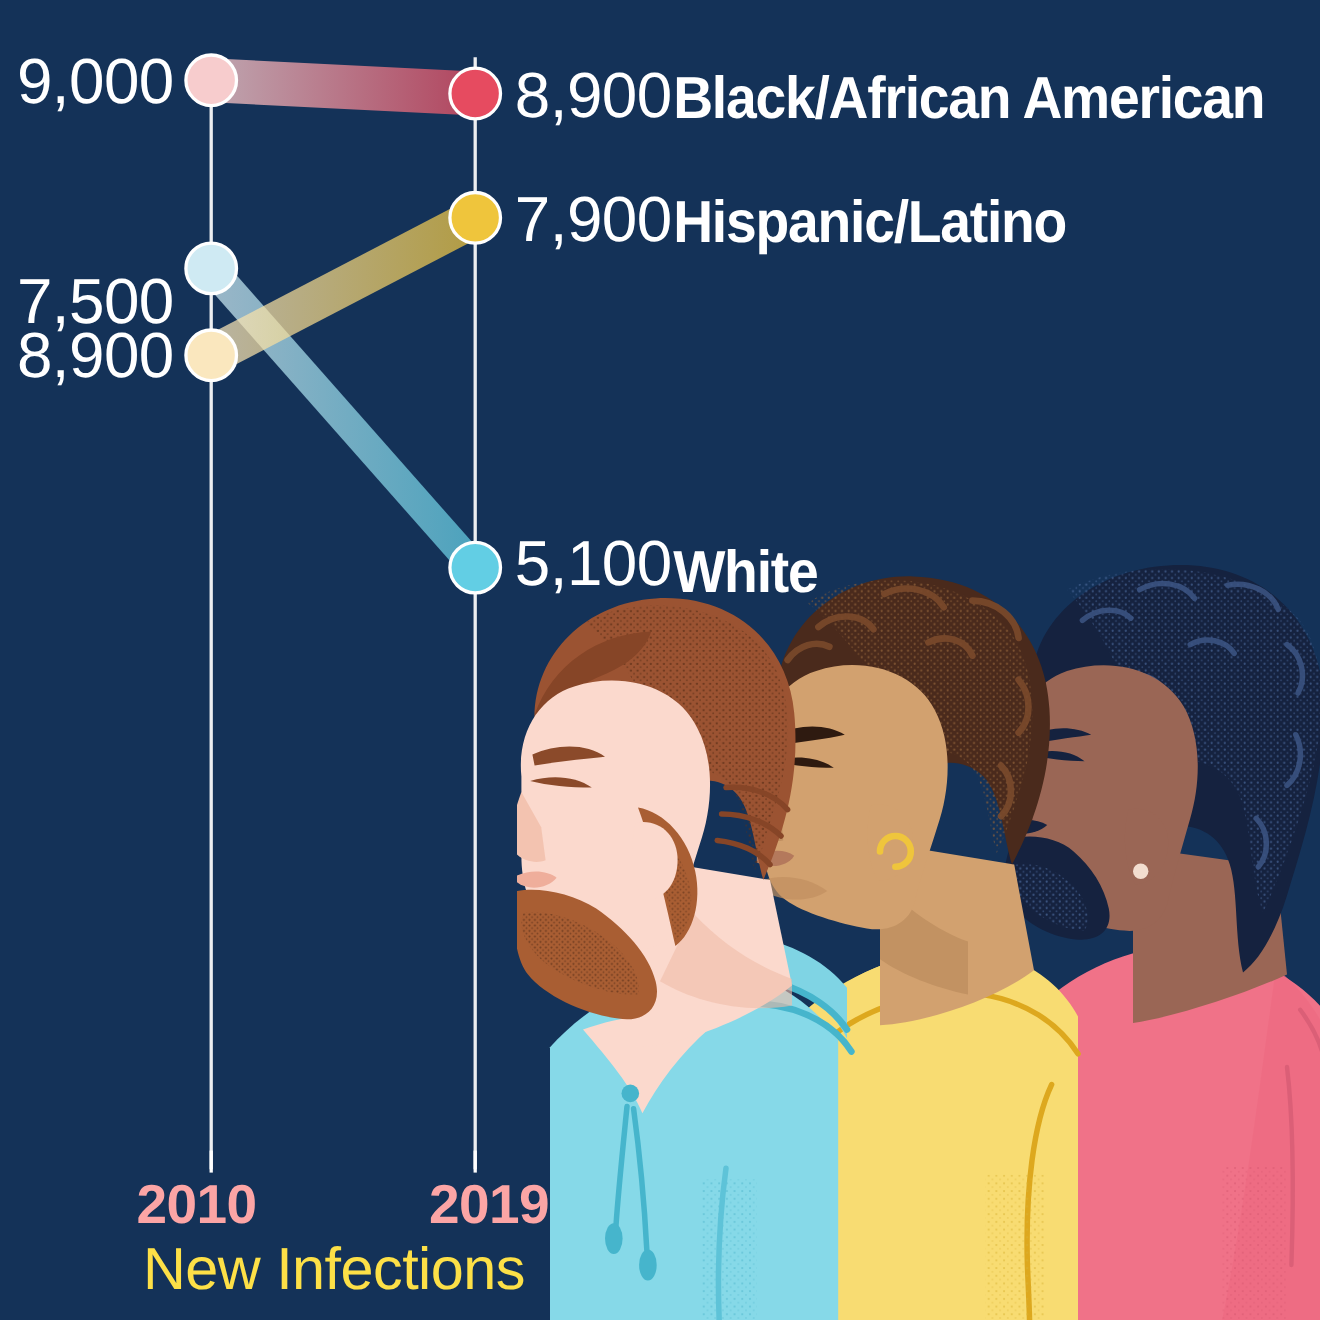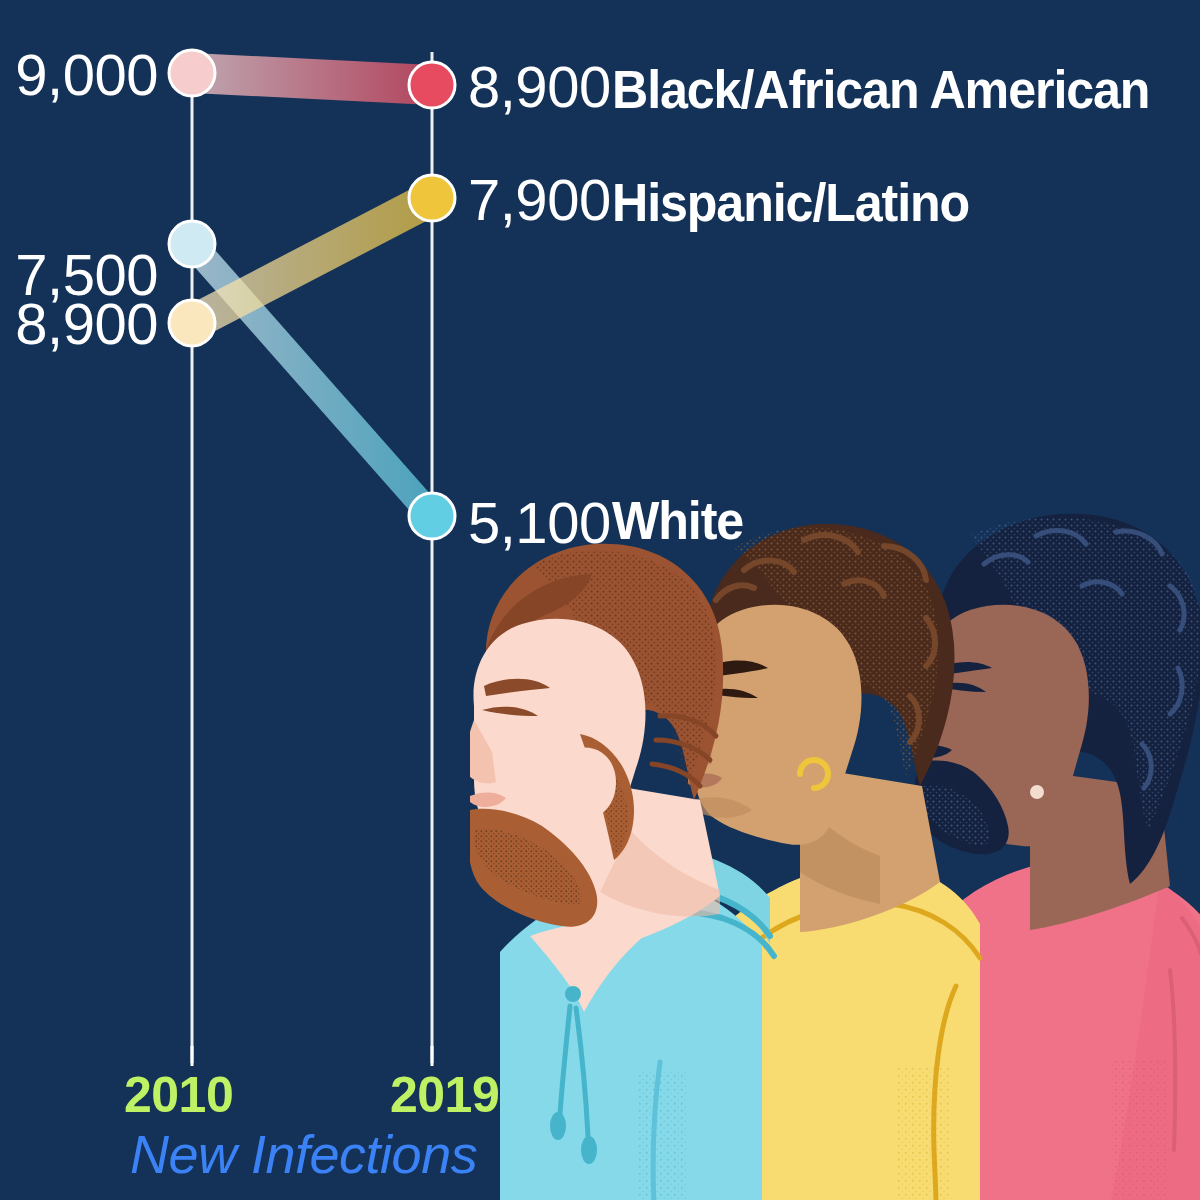--- a/index.html
+++ b/index.html
@@ -39,37 +39,36 @@
     font-weight:700;
     font-size:54px;
     letter-spacing:-1.2px;
     white-space:nowrap;
     line-height:1;
     transform:scaleX(.93);
     transform-origin:left center;
   }
   .year-label{
     position:absolute;
-    color:#bef264;
+    color:#fca5a5;
     font-weight:700;
     font-size:50px;
     letter-spacing:-0.5px;
     white-space:nowrap;
     line-height:1;
     text-align:right;
   }
   #xaxis-title{
     position:absolute;
-    color:#3b82f6;
+    color:#fde047;
     font-weight:300;
     font-size:54px;
     letter-spacing:-0.5px;
     white-space:nowrap;
     line-height:1;
-    font-style:italic;
   }
 
   
   #people{position:absolute;left:470px;top:500px;width:735px;height:705px;}
   #people svg{display:block;width:735px;height:705px;}
 </style>
 </head>
 <body>
 
 <div id="stage">
@@ -114,21 +113,21 @@
   <div class="axis-number" style="left:0;top:46px;width:158px;">9,000</div>
   <div class="axis-number" style="left:0;top:216px;width:158px;margin-top:30px;">7,500</div>
   <div class="axis-number" style="left:0;top:295px;width:158px;">8,900</div>
 
   <div class="value-number" style="left:468px;top:58px;">8,900</div>
   <div class="series-name" style="left:612px;top:62px;">Black/African American</div>
 
   <div class="value-number" style="left:468px;top:171px;">7,900</div>
   <div class="series-name" style="left:612px;top:175px;">Hispanic/Latino</div>
 
-  <div class="value-number" style="left:468px;top:494px;">5,100</div>
+  <div class="value-number" style="left:468px;top:484px;">5,100</div>
   <div class="series-name" style="left:612px;top:493px;">White</div>
 
   <div class="year-label" style="left:124px;top:1070px;">2010</div>
   <div class="year-label" style="left:366px;top:1070px;margin-left:24px;">2019</div>
 
   <div id="xaxis-title" style="left:130px;top:1127px;">New Infections</div>
 
   <div id="people">
     <svg viewBox="0 0 735 705" xmlns="http://www.w3.org/2000/svg">
       <defs>

